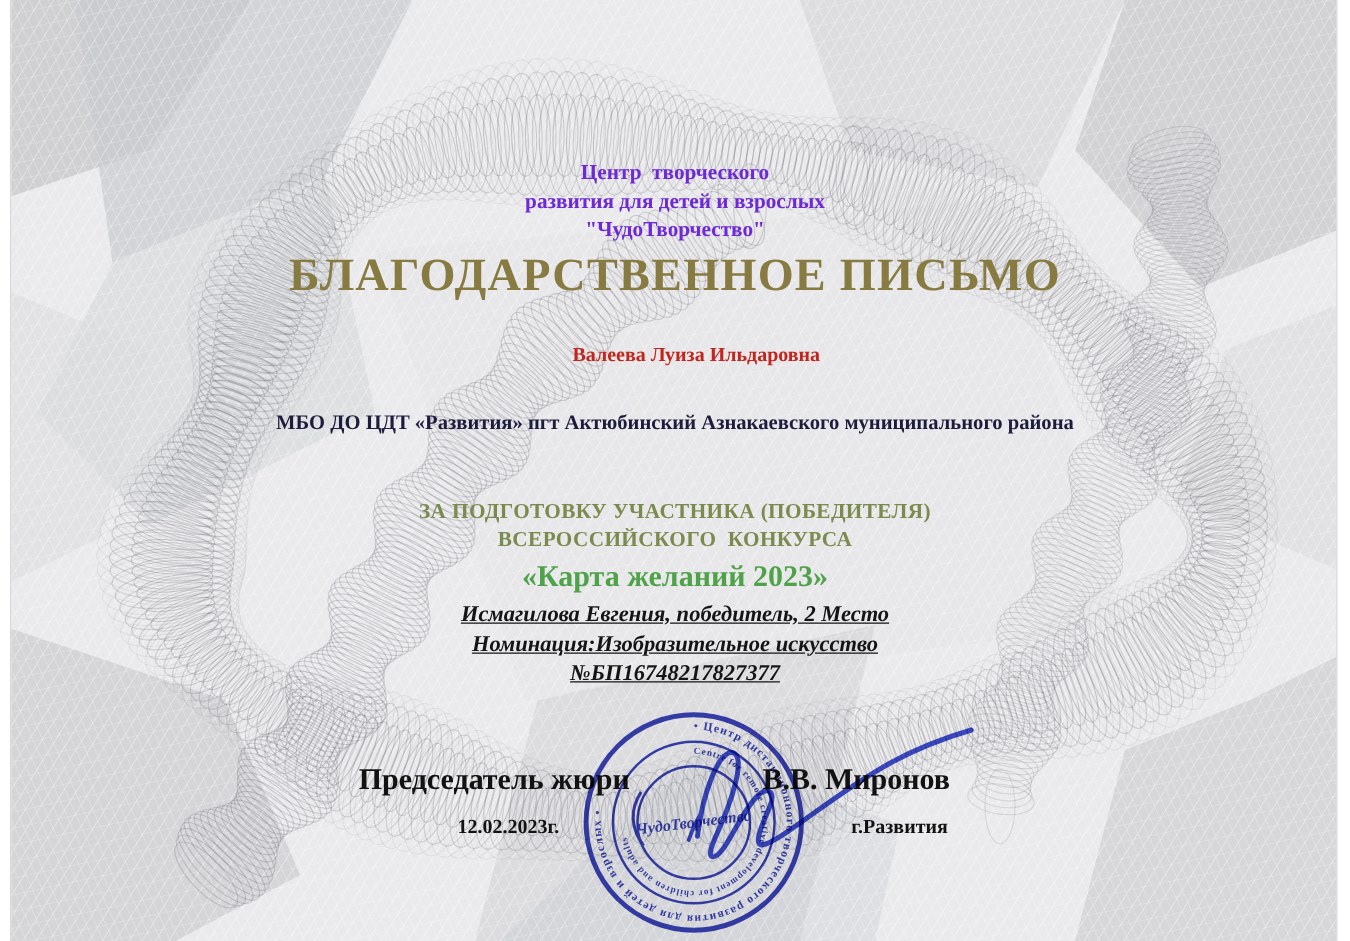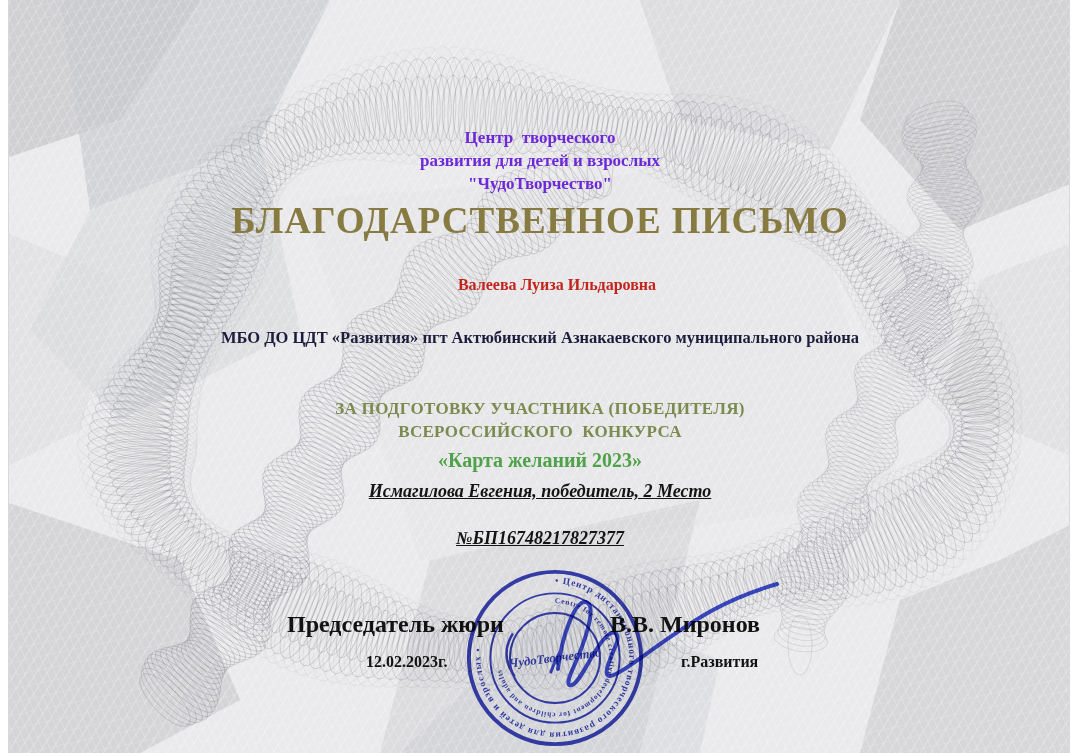--- a/index.html
+++ b/index.html
@@ -7,21 +7,21 @@
          font-family:"Liberation Serif", serif;}
   .bg{position:absolute;left:0;top:0;z-index:1;}
   .content{position:absolute;left:0;top:0;width:1080px;height:753px;z-index:5;}
   .line{position:absolute;left:0;width:1080px;text-align:center;white-space:pre;}
   .org{font-size:17px;font-weight:600;color:#6d28d9;line-height:23px;}
   .title{font-size:37px;font-weight:600;color:#877b42;letter-spacing:1px;}
   .awarded{font-size:16px;font-weight:600;color:#6c6c3a;letter-spacing:.5px;}
   .recipient{font-size:16px;font-weight:bold;color:#c3241c;margin-left:17px;}
   .institution{font-size:16.5px;font-weight:bold;color:#1d1c3c;}
   .reason{font-size:17px;font-weight:600;color:#7b8a4e;letter-spacing:.3px;}
-  .contest{font-size:20px;font-weight:600;color:#4fa24a;}
+  .contest{font-size:24px;font-weight:600;color:#4fa24a;}
   .detail{font-size:18px;font-weight:bold;font-style:italic;color:#141414;text-decoration:underline;}
   .sig-label{position:absolute;font-size:24px;font-weight:bold;color:#121212;white-space:pre;}
   .small-b{position:absolute;font-size:16px;font-weight:bold;color:#121212;white-space:pre;}
   .stamp{position:absolute;left:462px;top:563px;z-index:7;mix-blend-mode:multiply;opacity:.92;}
   .signature{position:absolute;left:515px;top:572px;z-index:8;mix-blend-mode:multiply;opacity:.9;}
   .edge{position:absolute;top:0;height:753px;background:#fff;z-index:10;}
   .edge-l{left:0;width:8px;border-right:1px solid #d8d8d8;}
   .edge-r{right:0;width:10px;border-left:1px solid #d8d8d8;}
 </style>
 </head>
@@ -1074,20 +1074,21 @@
     <div class="line org" style="top:126px">Центр  творческого</div>
     <div class="line org" style="top:149px">развития для детей и взрослых</div>
     <div class="line org" style="top:172px">"ЧудоТворчество"</div>
     <div class="line title" style="top:199px">БЛАГОДАРСТВЕННОЕ ПИСЬМО</div>
     <div class="line recipient" style="top:276px">Валеева Луиза Ильдаровна</div>
     <div class="line institution" style="top:328px">МБО ДО ЦДТ «Развития» пгт Актюбинский Азнакаевского муниципального района</div>
     <div class="line reason" style="top:399px">ЗА ПОДГОТОВКУ УЧАСТНИКА (ПОБЕДИТЕЛЯ)</div>
     <div class="line reason" style="top:422px">ВСЕРОССИЙСКОГО  КОНКУРСА</div>
     <div class="line contest" style="top:449px">«Карта желаний 2023»</div>
     <div class="line detail" style="top:481px">Исмагилова Евгения, победитель, 2 Место</div>
+    <div class="line detail" style="top:505px">Номинация:Изобразительное искусство</div>
     <div class="line detail" style="top:528px">№БП16748217827377</div>
     <div class="sig-label" style="left:287px;top:611px">Председатель жюри</div>
     <div class="sig-label" style="left:610px;top:611px">В.В. Миронов</div>
     <div class="small-b" style="left:366px;top:653px">12.02.2023г.</div>
     <div class="small-b" style="left:681px;top:653px">г.Развития</div>
   </div>
 
   <svg class="stamp" width="186" height="190" viewBox="0 0 190 190">
     <defs>
       <path id="ringOut" d="M95,19 a76,76 0 1,1 -0.1,0"></path>

